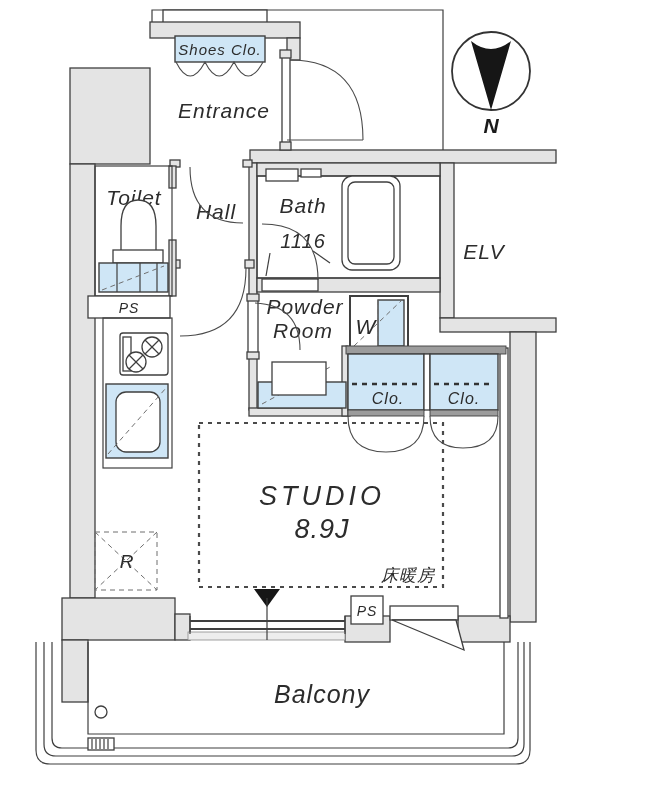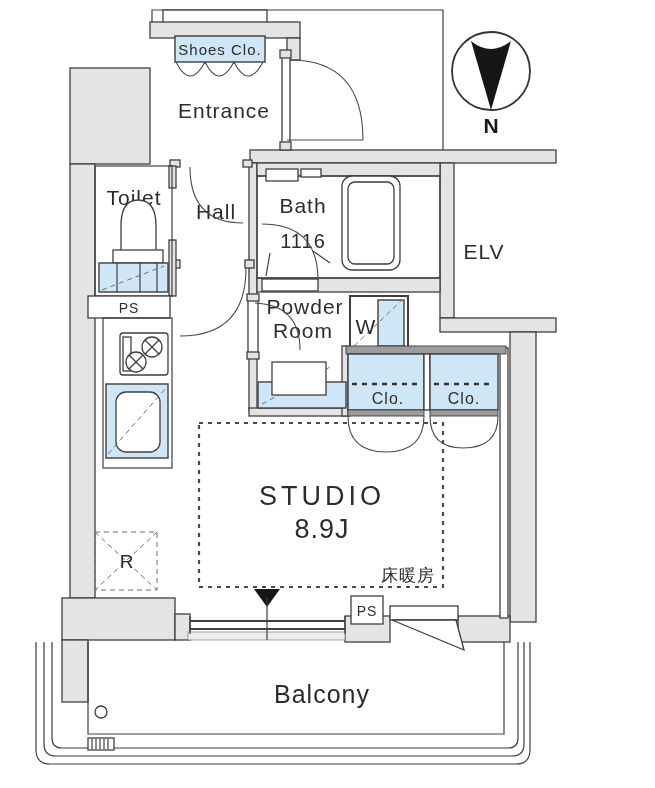--- a/index.html
+++ b/index.html
@@ -1,16 +1,16 @@
 <!DOCTYPE html>
 <html style="--accent-blue: #cfe6f6; --wall-gray: #e4e4e4; --line-dark: #3f3f3f; --ink: #2c2c2c;"><head>
 <meta charset="utf-8">
 <style>
   html,body{margin:0;padding:0;background:#ffffff;}
-  .stage{width:538px;height:788px;position:relative;background:#fff;font-family:"Liberation Sans","DejaVu Sans",sans-serif;}
+  .stage{width:538px;height:788px;position:relative;background:#fff;font-family:"Liberation Sans","DejaVu Sans",sans-serif;font-style:italic;}
   svg{display:block;}
   .wall{fill:var(--wall-gray,#e4e4e4);stroke:var(--line-dark,#3f3f3f);stroke-width:1.3;}
   .wall2{fill:#ededed;stroke:#8a8a8a;stroke-width:.8;}
   .thin{fill:none;stroke:var(--line-dark,#3f3f3f);stroke-width:1.2;}
   .arc{fill:none;stroke:#4a4a4a;stroke-width:1.1;}
   .fix{fill:#ffffff;stroke:var(--line-dark,#3f3f3f);stroke-width:1.3;}
   .fixb{fill:#ffffff;stroke:var(--line-dark,#3f3f3f);stroke-width:2;}
   .blue{fill:var(--accent-blue,#cfe6f6);stroke:var(--line-dark,#3f3f3f);stroke-width:1.4;}
   .darkband{fill:#9c9c9c;stroke:#3f3f3f;stroke-width:.9;}
   .dashthin{fill:none;stroke:#6f6f6f;stroke-width:1;stroke-dasharray:5 4;}

